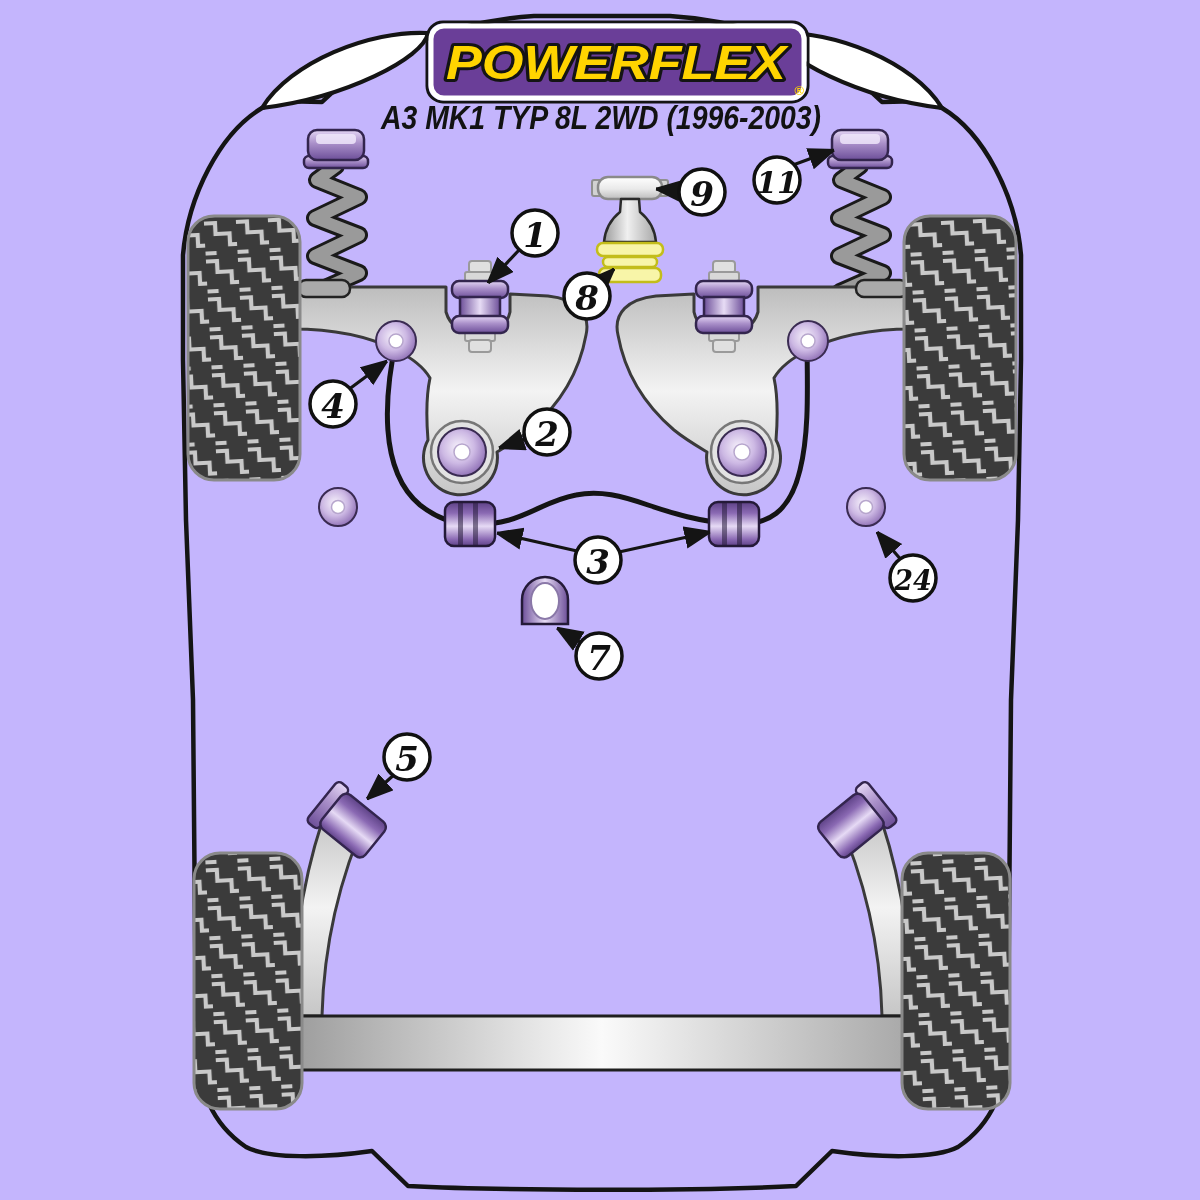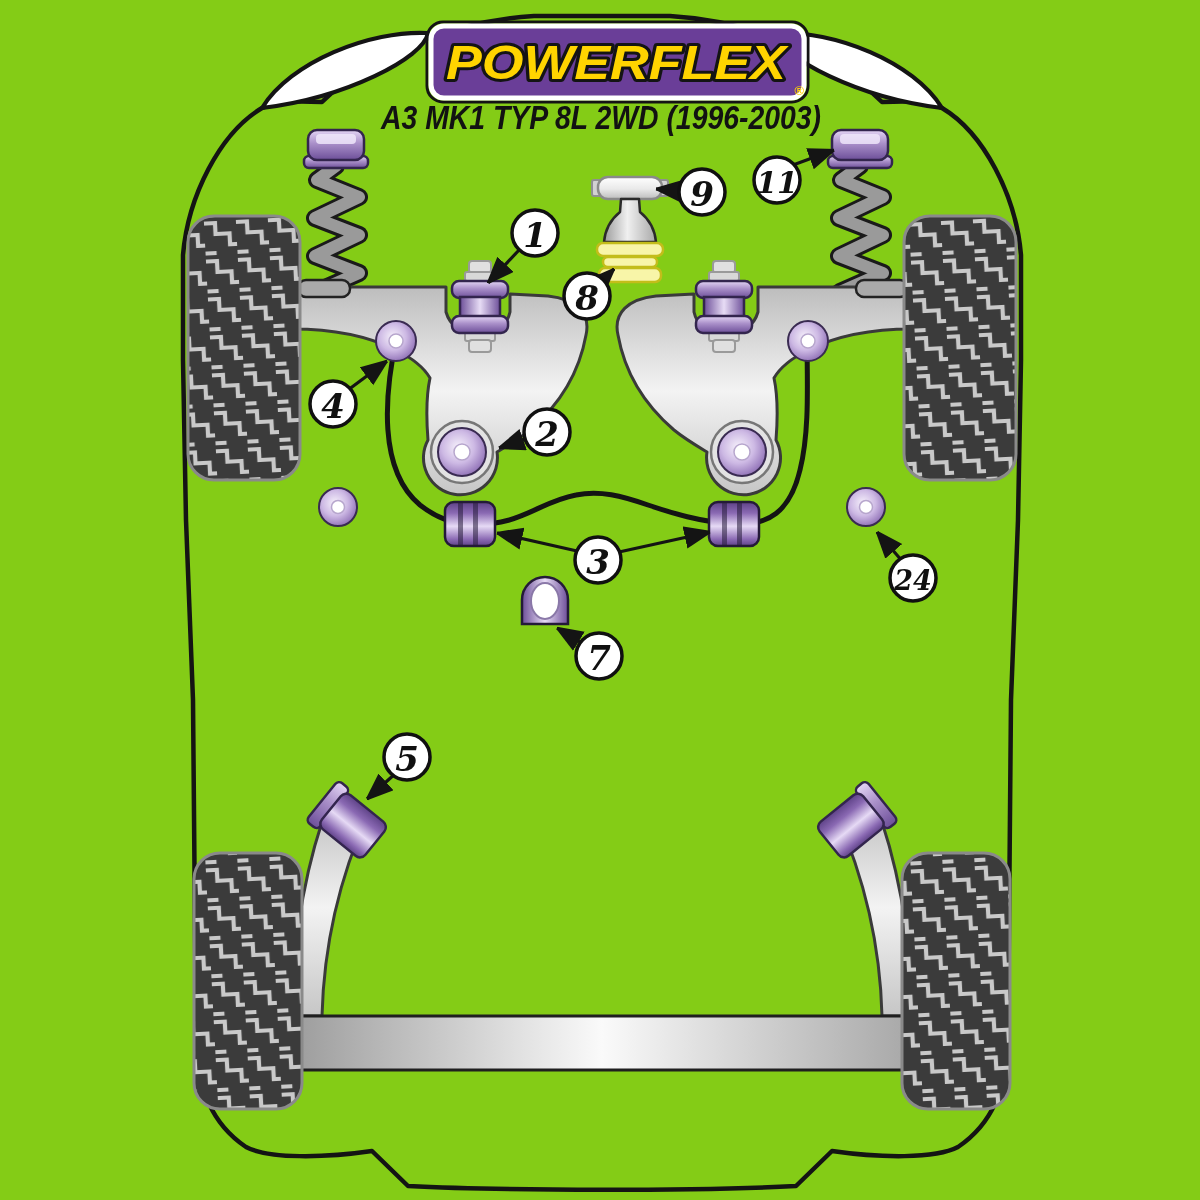--- a/index.html
+++ b/index.html
@@ -1,16 +1,16 @@
 <!DOCTYPE html>
 <html><head>
 <meta charset="utf-8">
 <style>
   html,body{margin:0;padding:0;background:#ffffff;}
-  .stage{width:1200px;height:1200px;position:relative;background:#84cc16;overflow:hidden;}
+  .stage{width:1200px;height:1200px;position:relative;background:#c4b5fd;overflow:hidden;}
   svg{display:block;}
   .brand-text{font-family:"Liberation Sans",sans-serif;font-weight:bold;font-style:italic;}
   .model-text{font-family:"Liberation Sans",sans-serif;font-weight:bold;font-style:italic;}
   .callout-num{font-family:"DejaVu Serif",serif;font-weight:bold;font-style:italic;}
 </style>
 </head>
 <body>
 
 <div class="stage">
 <svg width="1200" height="1200" viewBox="0 0 1200 1200" xmlns="http://www.w3.org/2000/svg">

